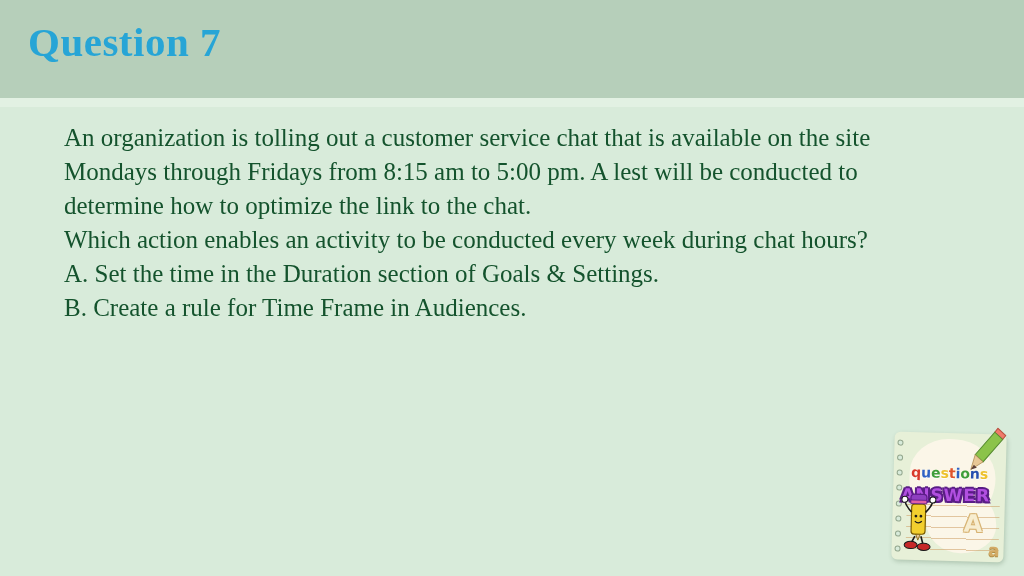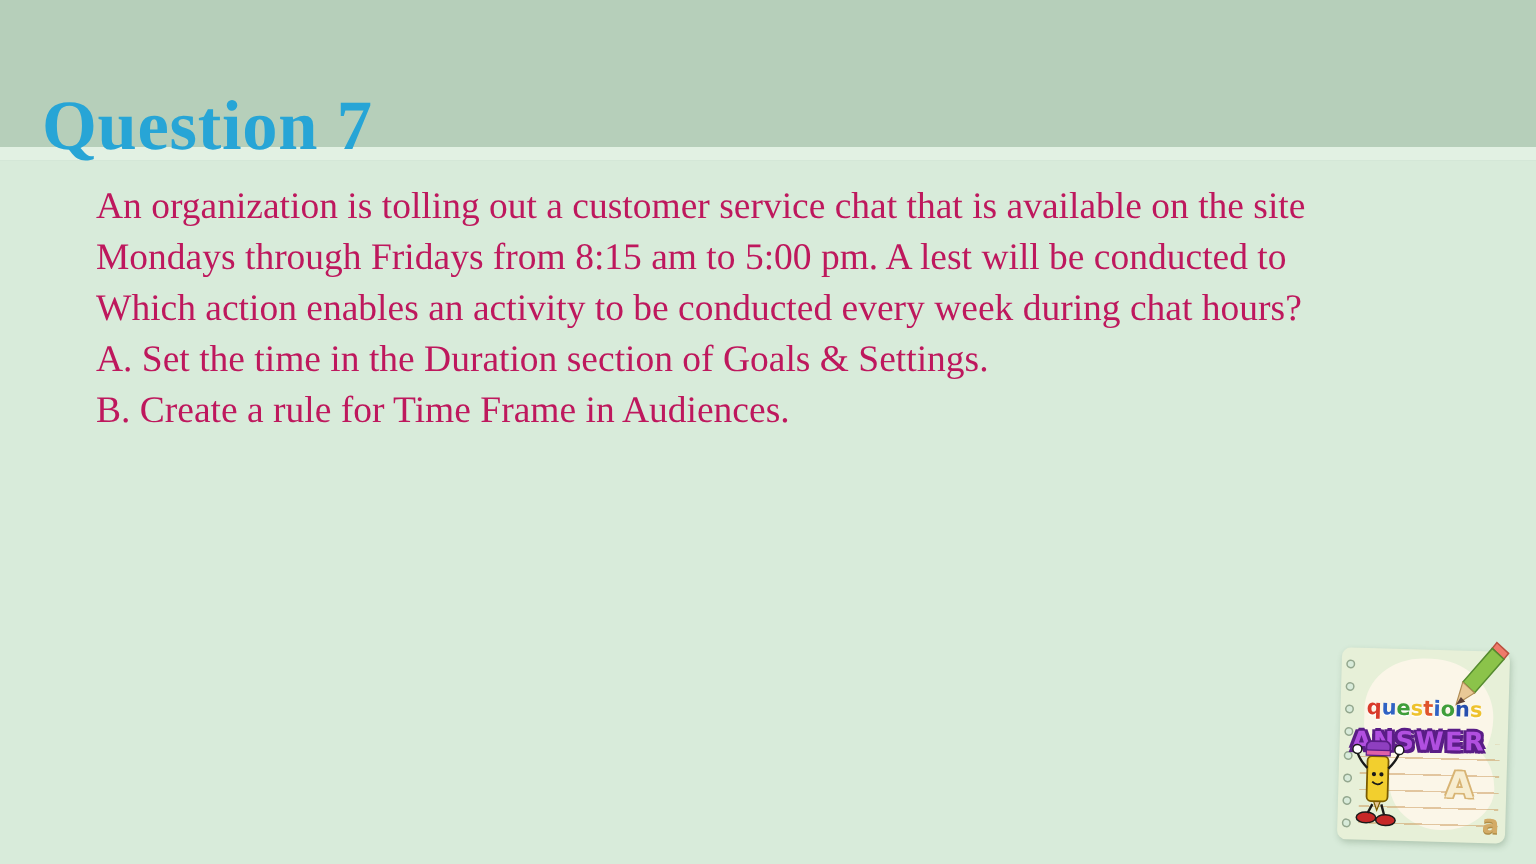--- a/index.html
+++ b/index.html
@@ -15,31 +15,30 @@
   .header-band {
     position: absolute; left: 0; top: 0; width: 100%; height: 98px;
     background: #b6cfba;
     border-bottom: 9px solid #e2f1e3;
     box-sizing: content-box;
   }
   .page-title {
     position: absolute; left: 28px; top: 18px;
     font-family: "Liberation Serif", serif;
     font-weight: bold;
-    font-size: 47px;
+    font-size: 41px;
     color: #27a5d6;
     letter-spacing: 0.5px;
-    margin-top: 39px;
   }
 
   
   .question-block {
     position: absolute; left: 64px; top: 121px; width: 920px;
     font-size: 25px; line-height: 34px;
-    color: #be185d;
+    color: #14532d;
   }
   .text-line { white-space: nowrap; }
 
   
   .sticker { position: absolute; left: 884px; top: 424px; width: 140px; height: 152px; }
   .notepad {
     position: absolute; left: 9px; top: 9px; width: 112px; height: 128px;
     background: #e7f0d8;
     border-radius: 6px;
     transform: rotate(1.6deg);
@@ -110,20 +109,21 @@
 
 <div class="slide">
 
   <div class="header-band">
     <div class="page-title">Question 7</div>
   </div>
 
   <div class="question-block">
     <div class="text-line">An organization is tolling out a customer service chat that is available on the site</div>
     <div class="text-line">Mondays through Fridays from 8:15 am to 5:00 pm. A lest will be conducted to</div>
+    <div class="text-line">determine how to optimize the link to the chat.</div>
     <div class="text-line">Which action enables an activity to be conducted every week during chat hours?</div>
     <div class="text-line">A. Set the time in the Duration section of Goals &amp; Settings.</div>
     <div class="text-line">B. Create a rule for Time Frame in Audiences.</div>
   </div>
 
   <div class="sticker">
     <div class="notepad">
 
       <div class="spiral-holes">
         <span></span>

